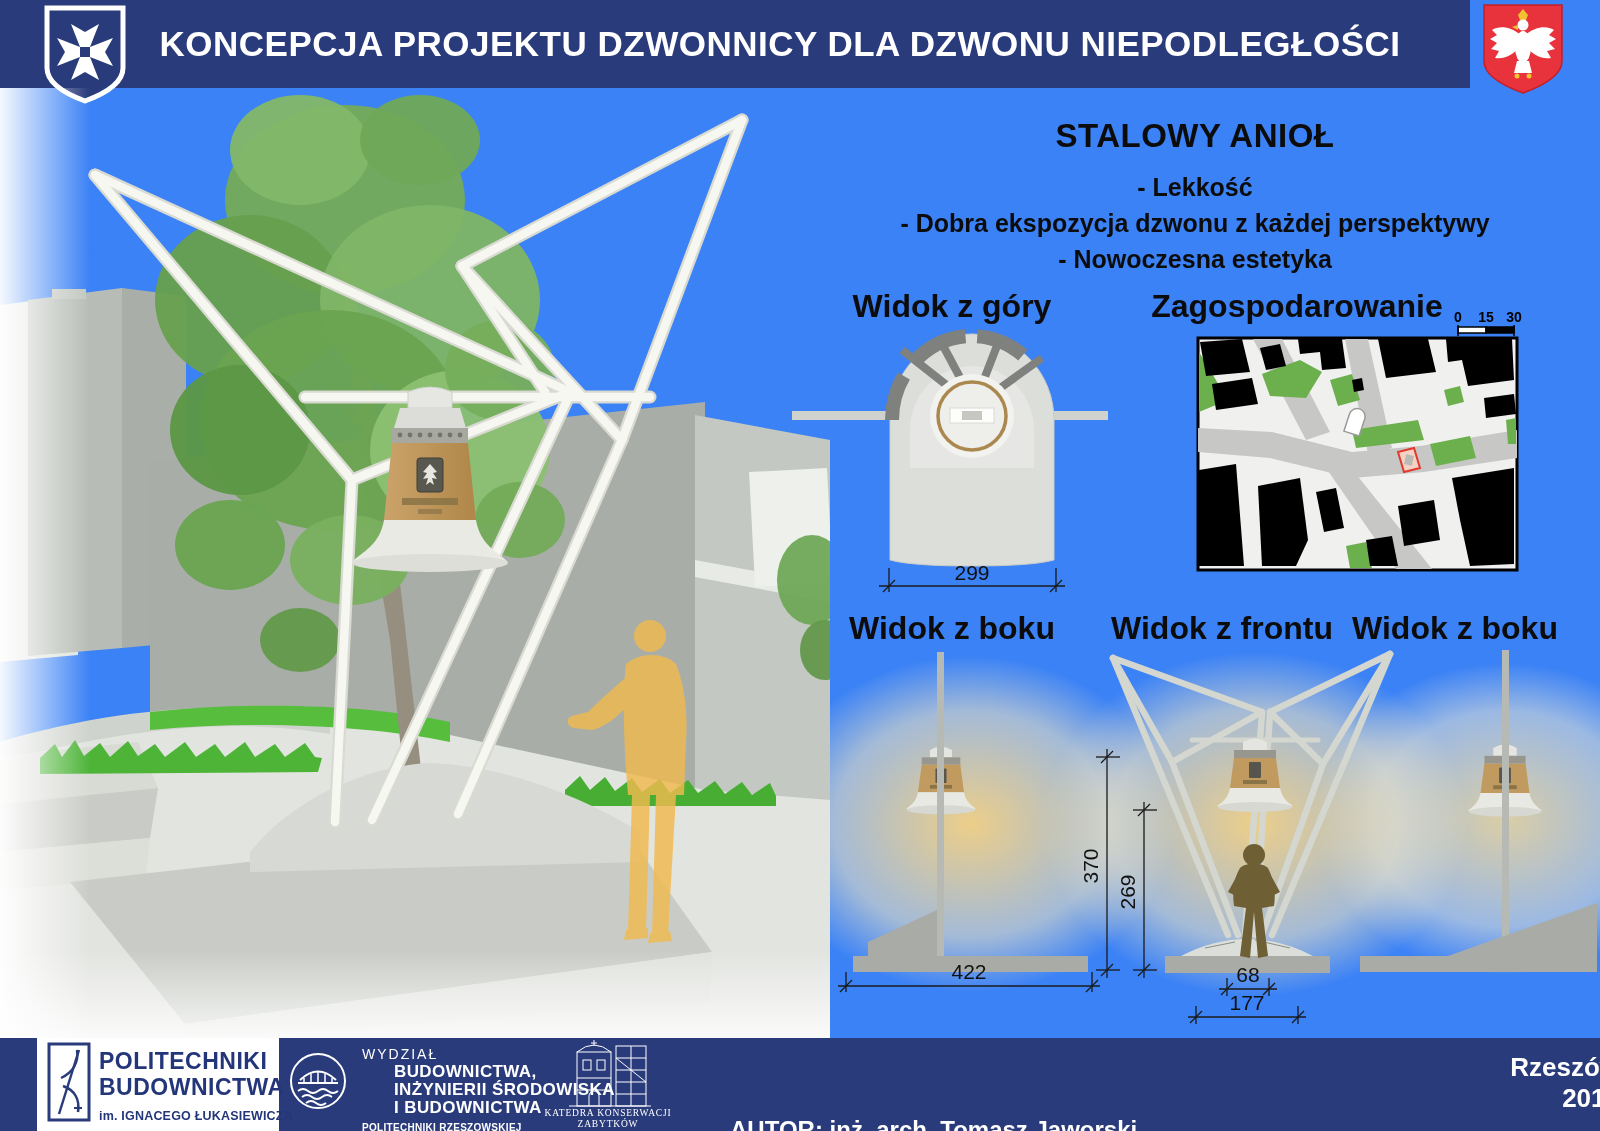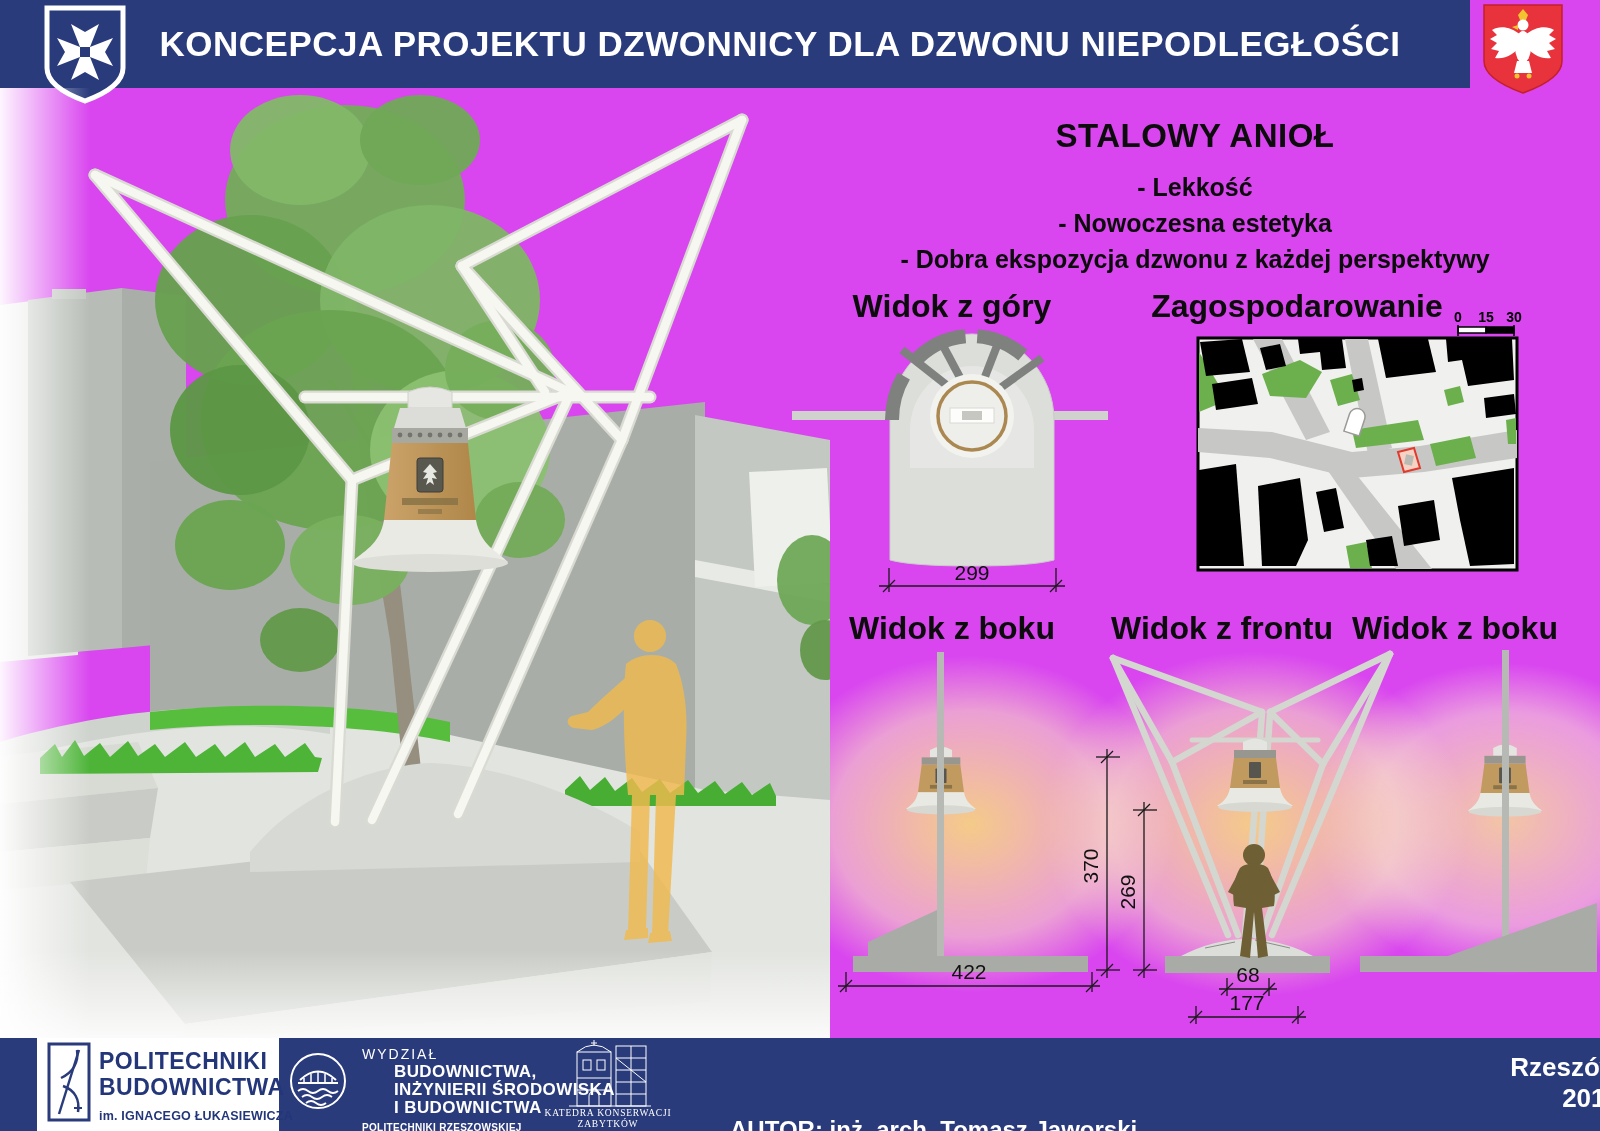--- a/index.html
+++ b/index.html
@@ -1,16 +1,16 @@
 <!DOCTYPE html>
 <html><head>
 <meta charset="utf-8">
 <style>
   html,body{margin:0;padding:0;background:#ffffff;font-family:"Liberation Sans",sans-serif;}
-  .poster{position:relative;width:1600px;height:1131px;overflow:hidden;background:#d946ef;}
+  .poster{position:relative;width:1600px;height:1131px;overflow:hidden;background:#3b82f6;}
   .abs{position:absolute;}
 
   
   .header-bar{left:0;top:0;width:1470px;height:88px;background:#2a3b7c;}
   .header-title{left:150px;top:0;width:1260px;height:88px;display:flex;align-items:center;justify-content:center;
     color:#fff;font-weight:bold;font-size:35px;letter-spacing:.5px;white-space:nowrap;}
 
   
   .concept-block{left:830px;top:104px;width:730px;text-align:center;color:#0c0c0c;}
   .concept-title{font-size:33px;font-weight:bold;letter-spacing:.5px;margin-bottom:14px;margin-top:13px;}
@@ -199,22 +199,22 @@
       <ellipse cx="825" cy="650" rx="25" ry="30" fill="#63994b" fill-opacity=".95"></ellipse>
     </g>
 
     <rect x="0" y="88" width="90" height="952" fill="url(#fadeLeft)"></rect>
     <rect x="0" y="950" width="830" height="90" fill="url(#fadeBottom)" opacity=".85"></rect>
   </svg>
 
   <div class="abs concept-block">
     <div class="concept-title">STALOWY ANIOŁ</div>
     <div class="concept-feature">- Lekkość</div>
+    <div class="concept-feature">- Dobra ekspozycja dzwonu z każdej perspektywy</div>
     <div class="concept-feature">- Nowoczesna estetyka</div>
-    <div class="concept-feature">- Dobra ekspozycja dzwonu z każdej perspektywy</div>
   </div>
 
   <div class="abs view-label" style="left:952px;top:288px;">Widok z góry</div>
   <div class="abs view-label" style="left:1297px;top:288px;">Zagospodarowanie</div>
 
   <svg class="abs" style="left:790px;top:320px;" width="320" height="290" viewBox="790 320 320 290">
     <rect x="792" y="411" width="316" height="9" fill="#d0d2cd"></rect>
     <path d="M890,560 L890,420 A82,86 0 0 1 1054,420 L1054,560 Q1032,566 972,566 Q912,566 890,560 Z" fill="#dcdeda" stroke="#c9ccc6"></path>
     <path d="M910,430 A62,64 0 0 1 1034,430 L1034,468 L910,468 Z" fill="#e7e8e4" opacity=".9"></path>
     <path d="M892,420 A80,84 0 0 1 1052,420" fill="none" stroke="#7e817d" stroke-width="14" stroke-dasharray="46 16 60 12 50 400"></path>

